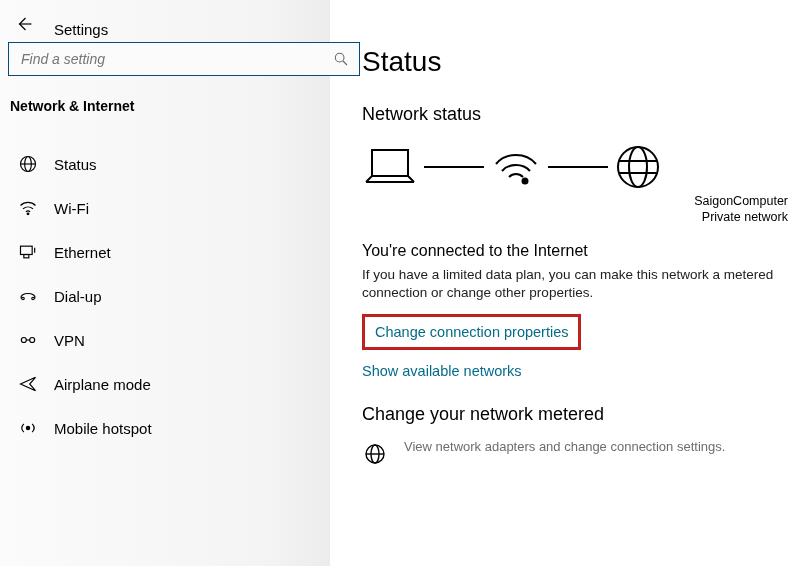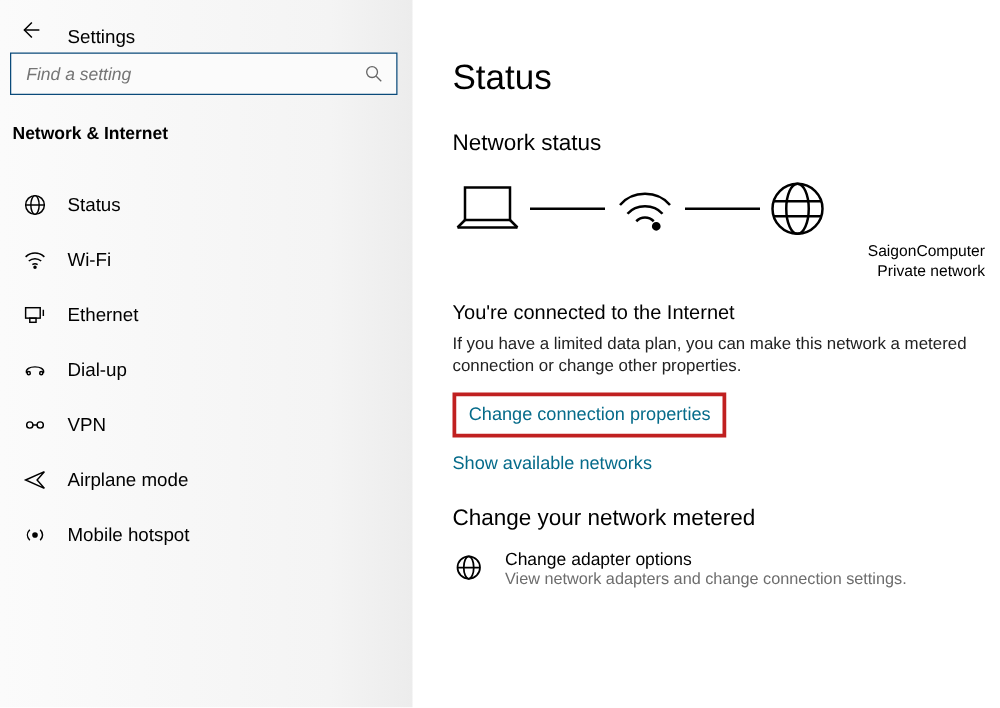--- a/index.html
+++ b/index.html
@@ -33,21 +33,21 @@
   .home-row {
     display: flex; align-items: center;
     gap: 16px;
     padding: 10px 2px 12px 10px;
     margin-top: 20px;
     cursor: pointer;
   }
   .home-row .icon { width: 20px; height: 20px; display:flex; align-items:center; justify-content:center;}
   .home-row .label { font-size: 15px; }
   .search-box {
-    width: 310px; height: 34px;
+    width: 352px; height: 34px;
     border: 1.5px solid #0a4a7a;
     display:flex; align-items:center; justify-content:space-between;
     padding: 0 10px;
     margin: 2px 0 14px 0;
     background:#fbfbfb;
   }
   .search-box input {
     border:none; outline:none; background:transparent;
     font-size:14px; font-style:italic; color:#666; width:260px;
   }
@@ -250,18 +250,17 @@
 
     <div class="settings-row">
       <span class="icon">
         <svg width="24" height="24" viewBox="0 0 24 24" fill="none" stroke="#000" stroke-width="1.4">
             <circle cx="12" cy="12" r="9"></circle>
             <ellipse cx="12" cy="12" rx="4" ry="9"></ellipse>
             <path d="M3 12 H21"></path>
           </svg>
       </span>
       <div>
-        <div class="s-label">Change adapter options</div>
         <div class="s-desc">View network adapters and change connection settings.</div>
       </div>
     </div>
   </div>
 </div>
 
 </body></html>

